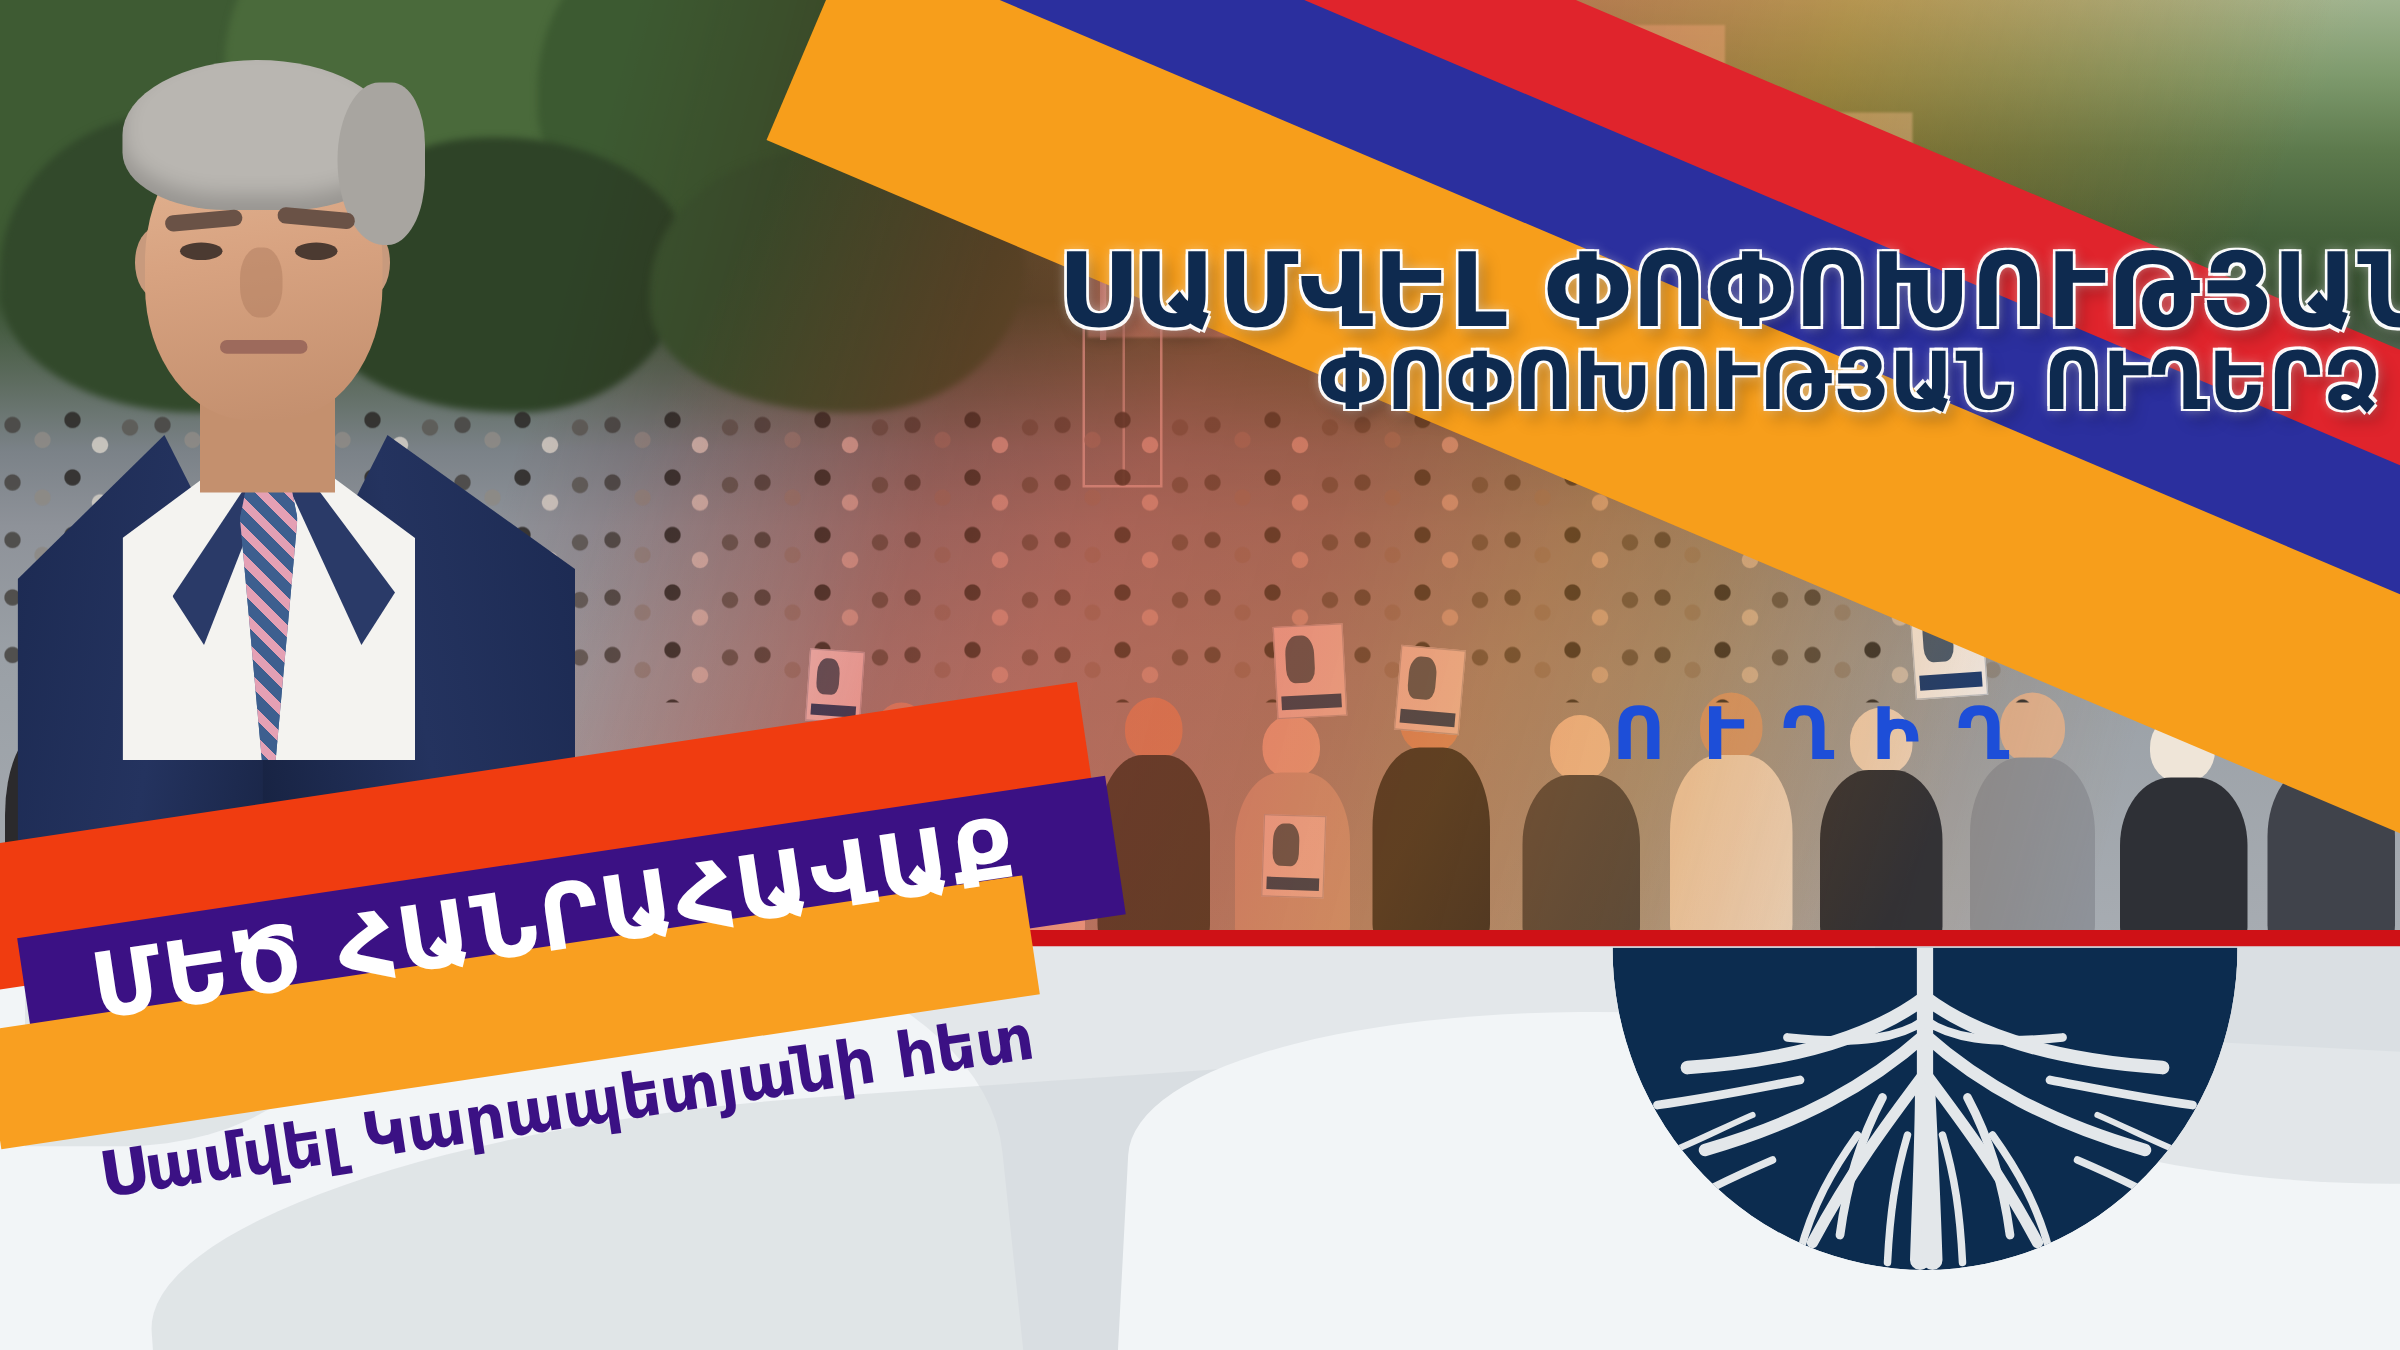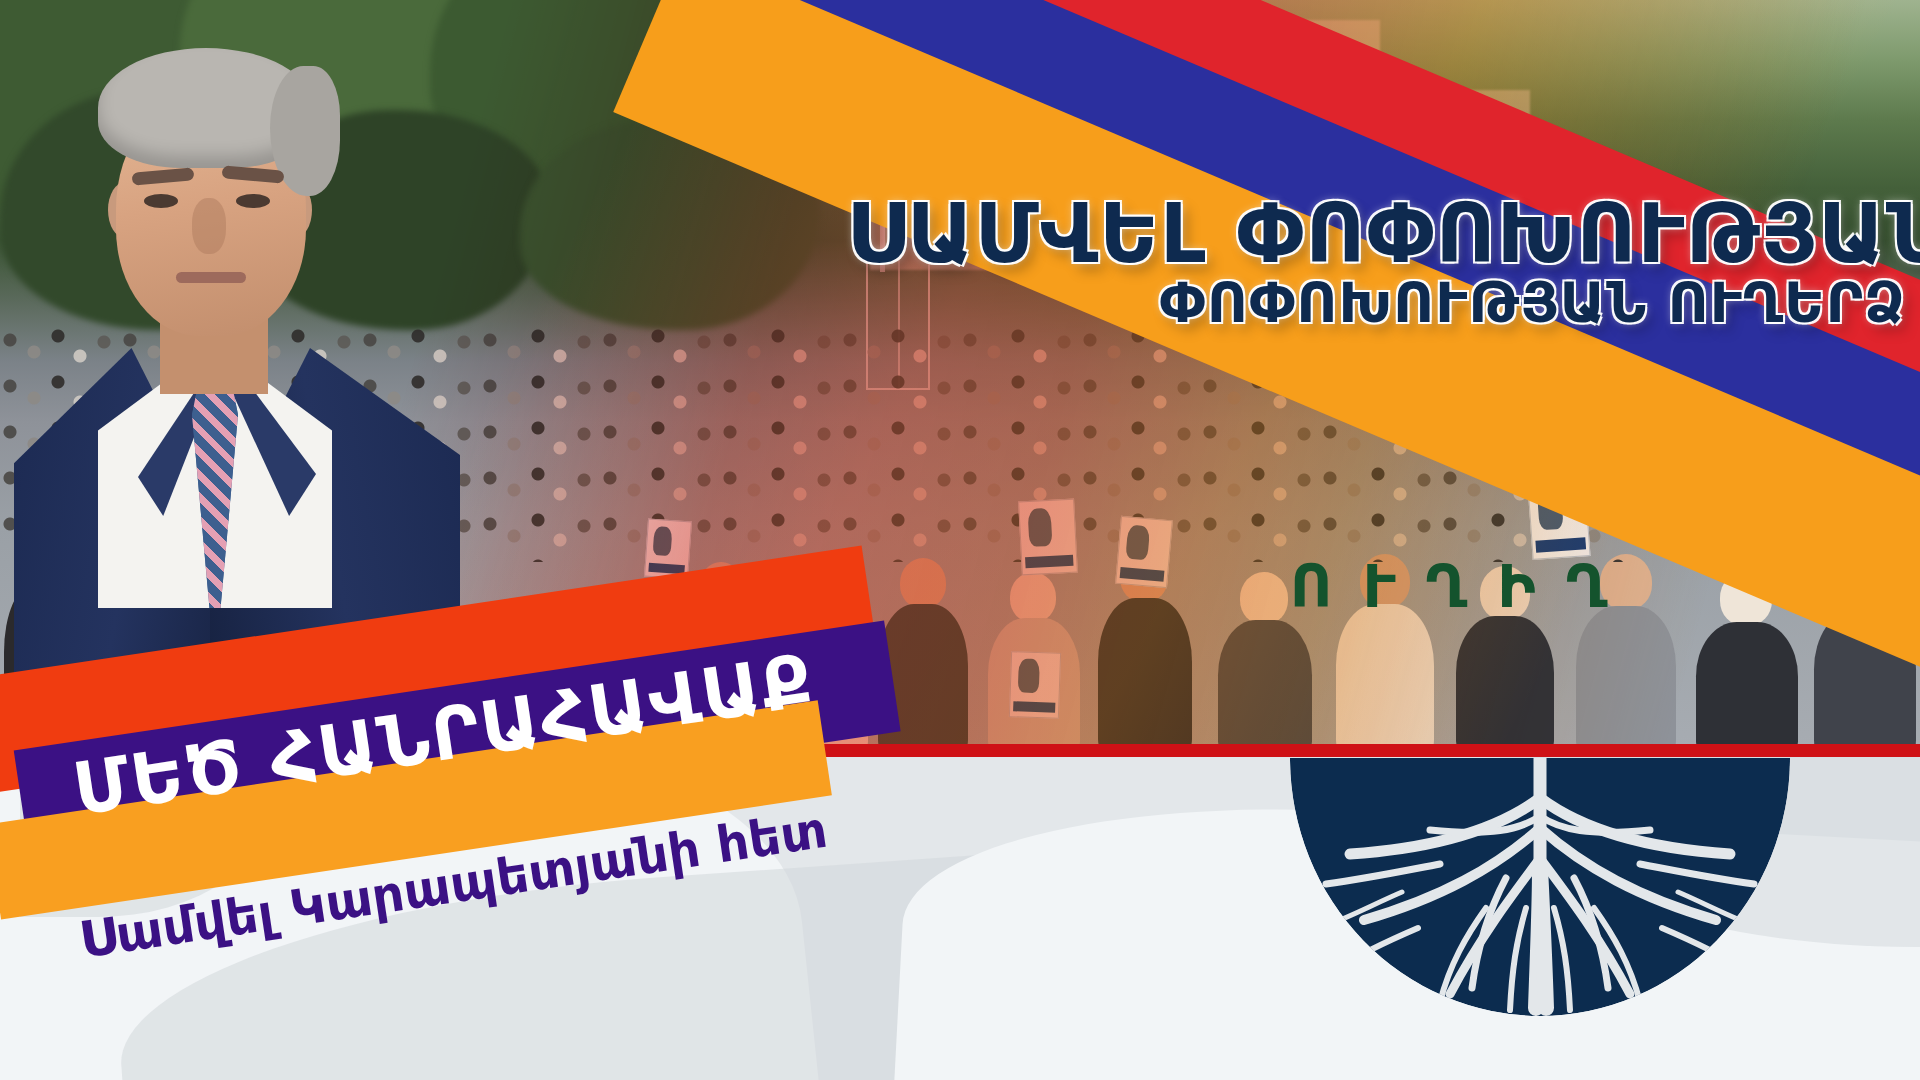--- a/index.html
+++ b/index.html
@@ -56,26 +56,26 @@
     line-height:.92;letter-spacing:1px;
     color:#0e2a4f;
     font-weight:bold;
     text-shadow:
       -2px -2px 0 rgba(255,255,255,.95), 2px -2px 0 rgba(255,255,255,.95),
       -2px  2px 0 rgba(255,255,255,.95), 2px  2px 0 rgba(255,255,255,.95),
       0 0 10px rgba(255,255,255,.55), 6px 8px 14px rgba(0,0,0,.28);
     z-index:9;
   }
   .t1{font-size:82px;display:block;white-space:nowrap;}
-  .t2{font-size:56px;display:block;white-space:nowrap;margin-top:6px;}
+  .t2{font-size:64px;display:block;white-space:nowrap;margin-top:6px;}
 
   
   .livewrap{position:absolute;left:1290px;top:556px;z-index:10;text-align:center;}
   .live{font-size:76px;font-weight:bold;color:#cf1720;letter-spacing:28px;line-height:.9;}
-  .livearm{font-size:58px;font-weight:bold;color:#14532d;letter-spacing:30px;line-height:1;margin-top:2px;}
+  .livearm{font-size:58px;font-weight:bold;color:#1d4ed8;letter-spacing:30px;line-height:1;margin-top:2px;}
 
   
   .portrait{position:absolute;left:20px;top:48px;width:560px;height:712px;z-index:8;}
   .p-hair{position:absolute;left:78px;top:0px;width:216px;height:120px;background:#b9b6b1;border-radius:52% 52% 40% 40%;box-shadow:inset 0 -12px 16px rgba(0,0,0,.18);}
   .p-hairR{position:absolute;left:250px;top:18px;width:70px;height:130px;background:#a8a5a0;border-radius:50% 40% 45% 55%;}
   .p-ear{position:absolute;width:34px;height:56px;background:#c89a7d;border-radius:50%;}
   .p-face{position:absolute;left:96px;top:44px;width:190px;height:244px;background:linear-gradient(170deg,#e5b896 0%,#d8a381 45%,#c28e6d 100%);border-radius:48% 48% 44% 44%;}
   .p-brow{position:absolute;width:62px;height:13px;background:#6a5246;border-radius:8px;}
   .p-eye{position:absolute;width:34px;height:14px;background:#4b3a31;border-radius:50%;}
   .p-nose{position:absolute;left:172px;top:150px;width:34px;height:56px;background:rgba(170,120,90,.45);border-radius:44%;}

